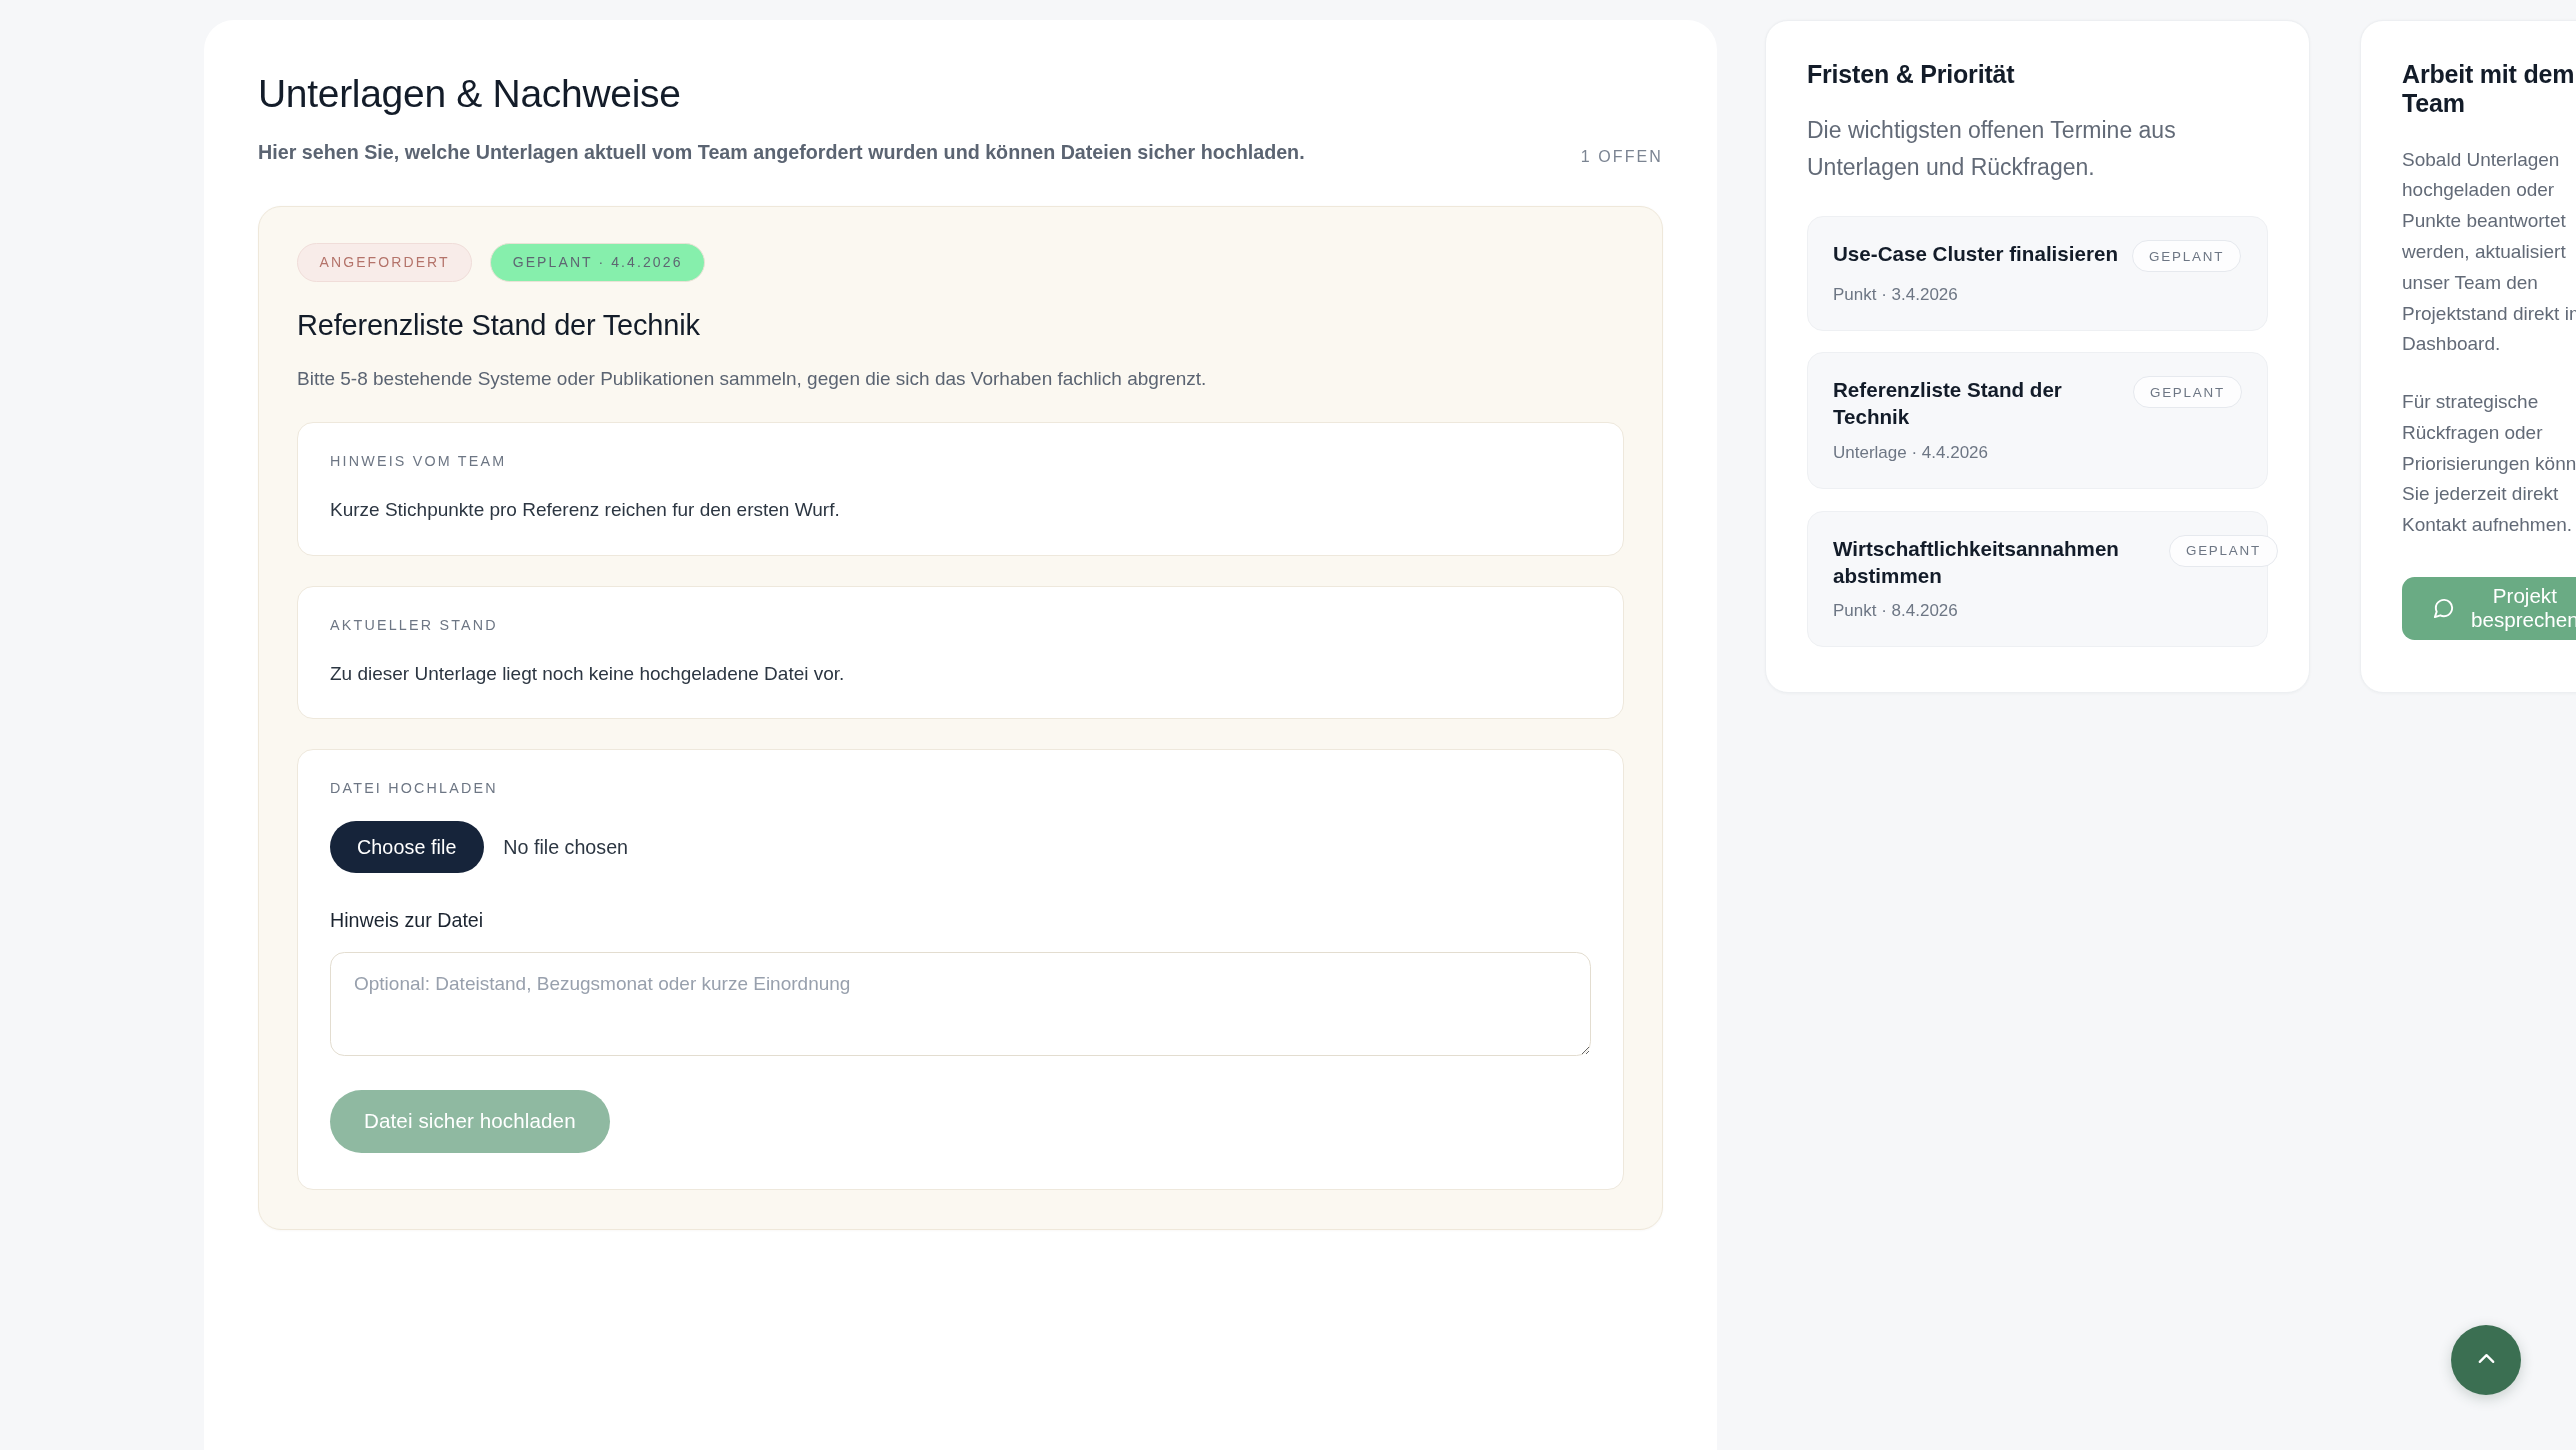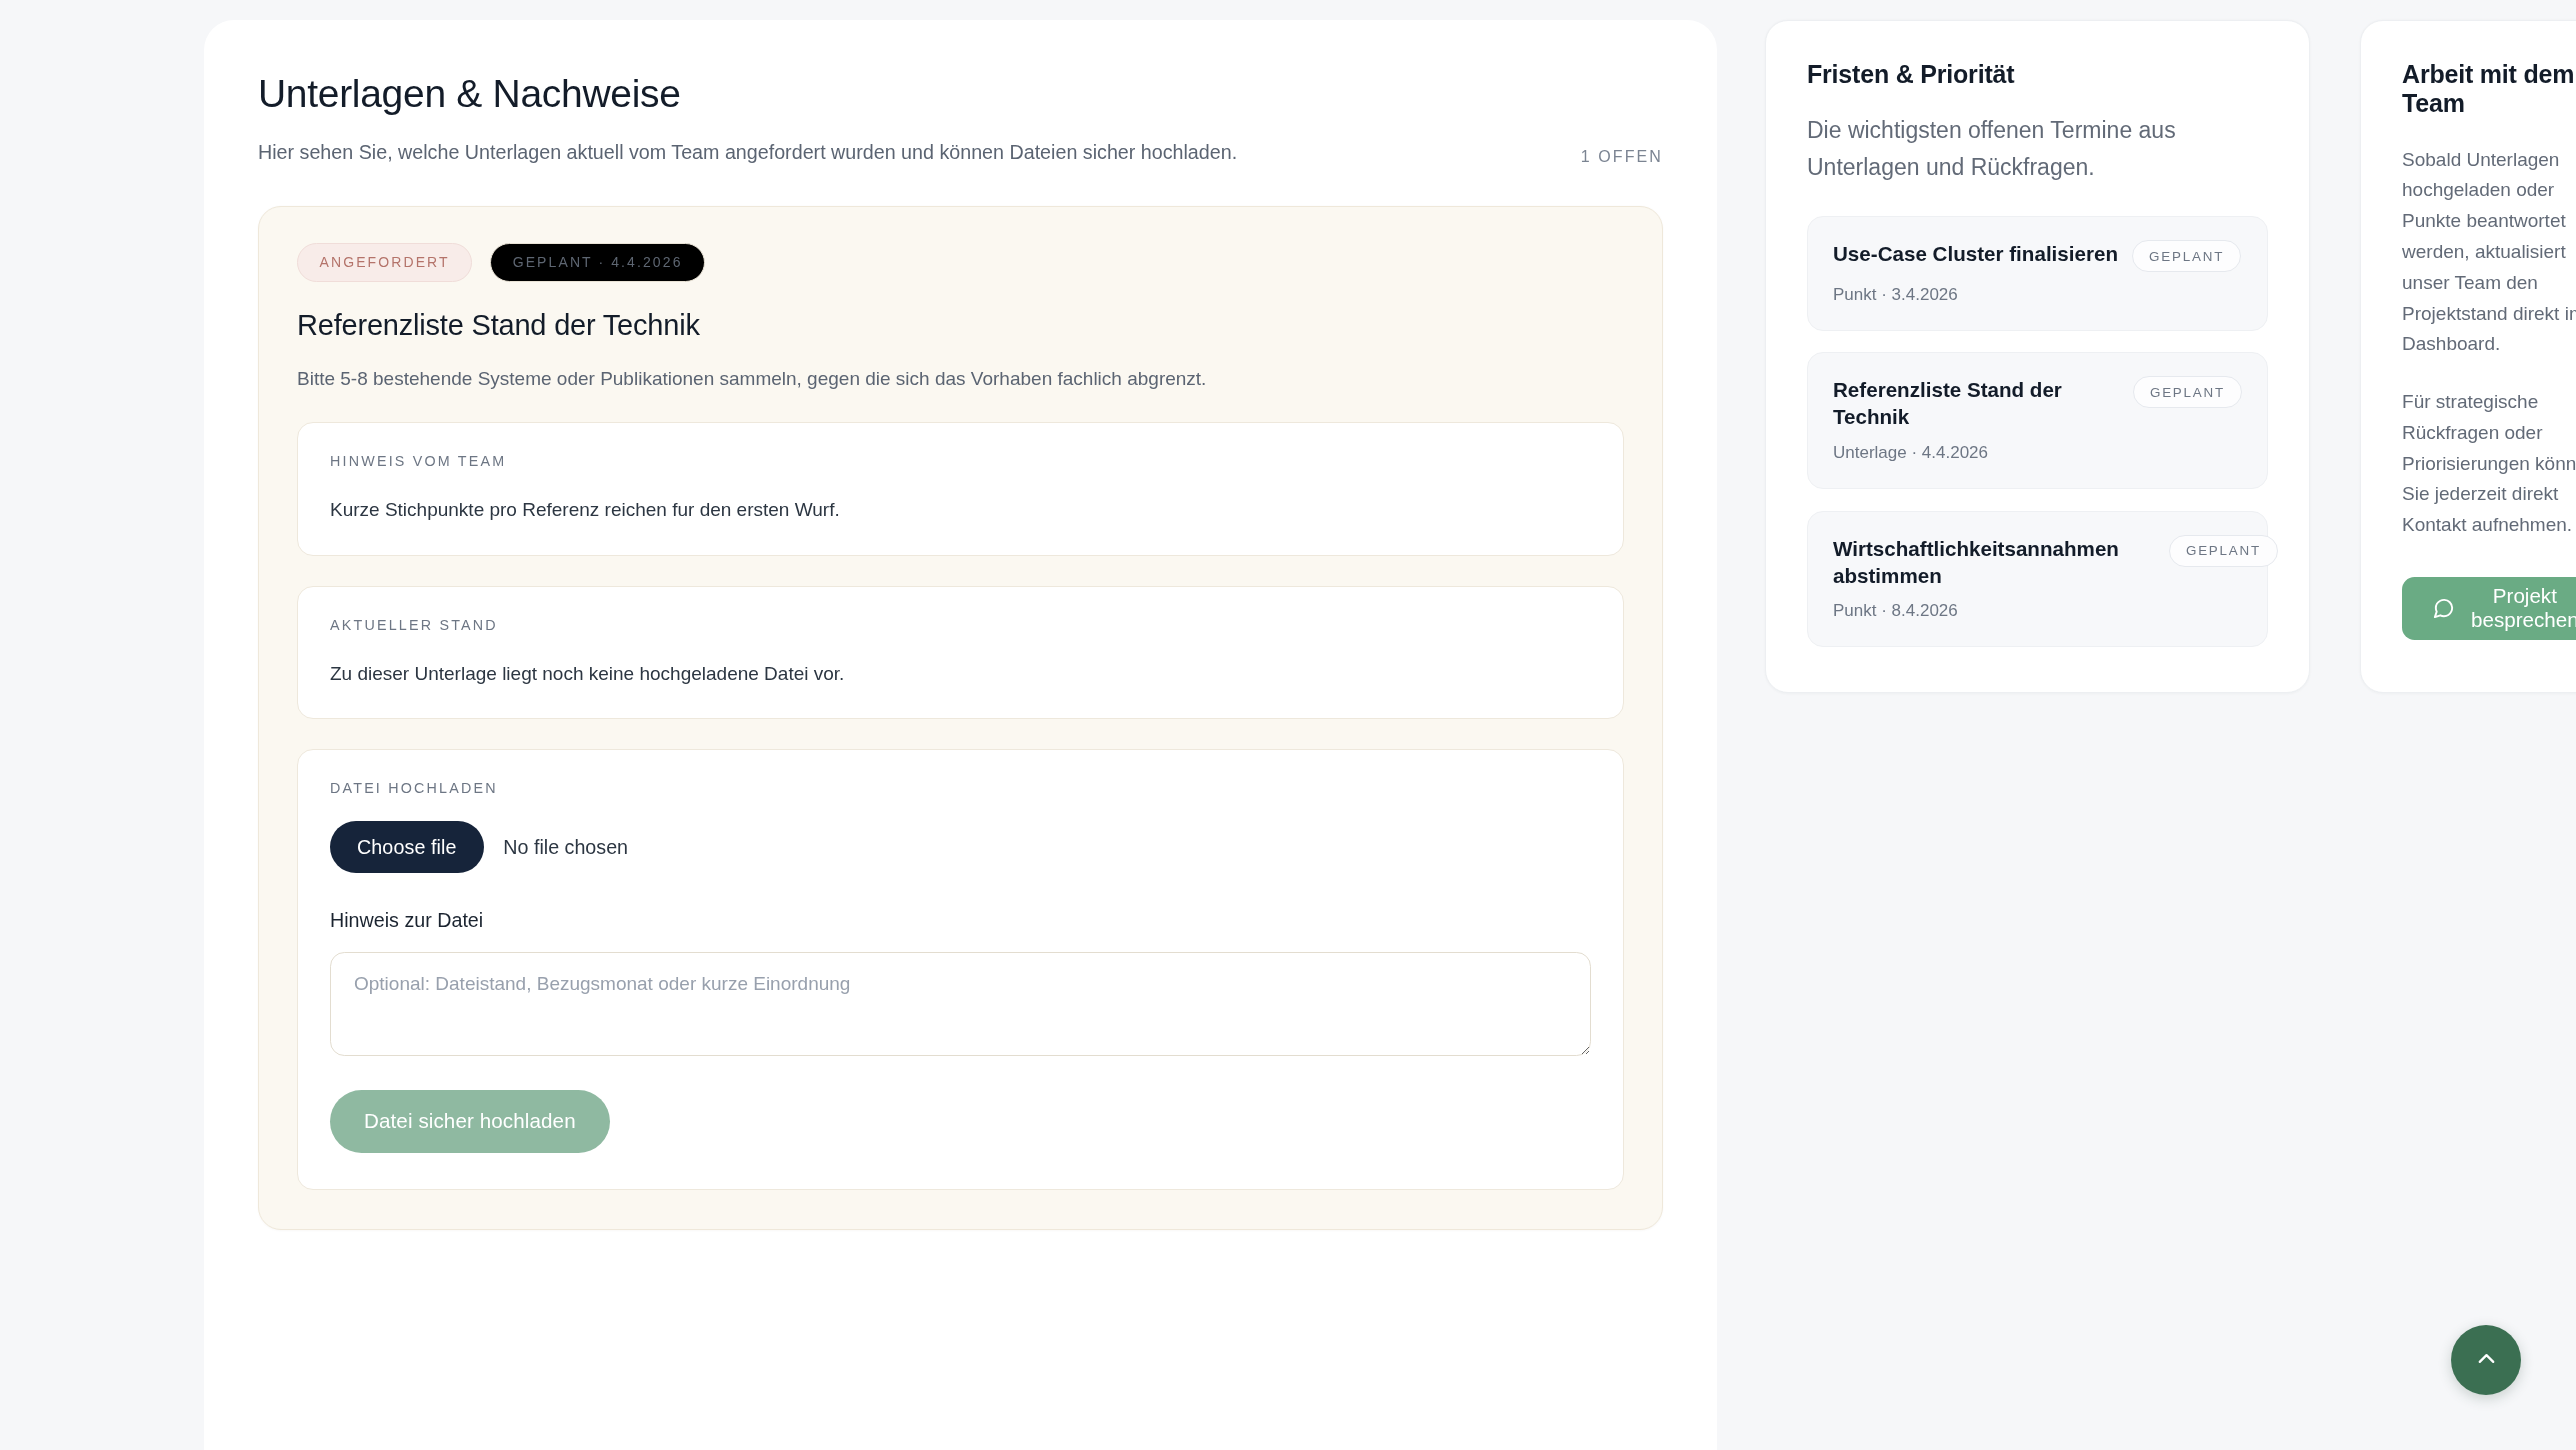--- a/index.html
+++ b/index.html
@@ -52,20 +52,21 @@
     justify-content: space-between;
     gap: 36px;
     margin-top: 21.5px;
   }
 
   .intro-text {
     font-size: 19.7px;
     line-height: 1.5;
     color: #5b6472;
     max-width: 1307px;
+    font-weight: bold;
   }
 
   .open-count {
     font-size: 16px;
     letter-spacing: 2.1px;
     color: #7b8492;
     white-space: nowrap;
     padding-bottom: 1.8px;
   }
 
@@ -96,21 +97,21 @@
     white-space: nowrap;
   }
 
   .badge--requested {
     background: #f8ece9;
     color: #b4736a;
     border: 0.9px solid #f0ddd9;
   }
 
   .badge--planned {
-    background: #000000;
+    background: #86efac;
     color: #5e6672;
     border: 0.9px solid #e9e3d6;
   }
 
   .request-title {
     margin-top: 27px;
     font-size: 29px;
     font-weight: 400;
     color: #131c29;
     letter-spacing: -0.2px;

